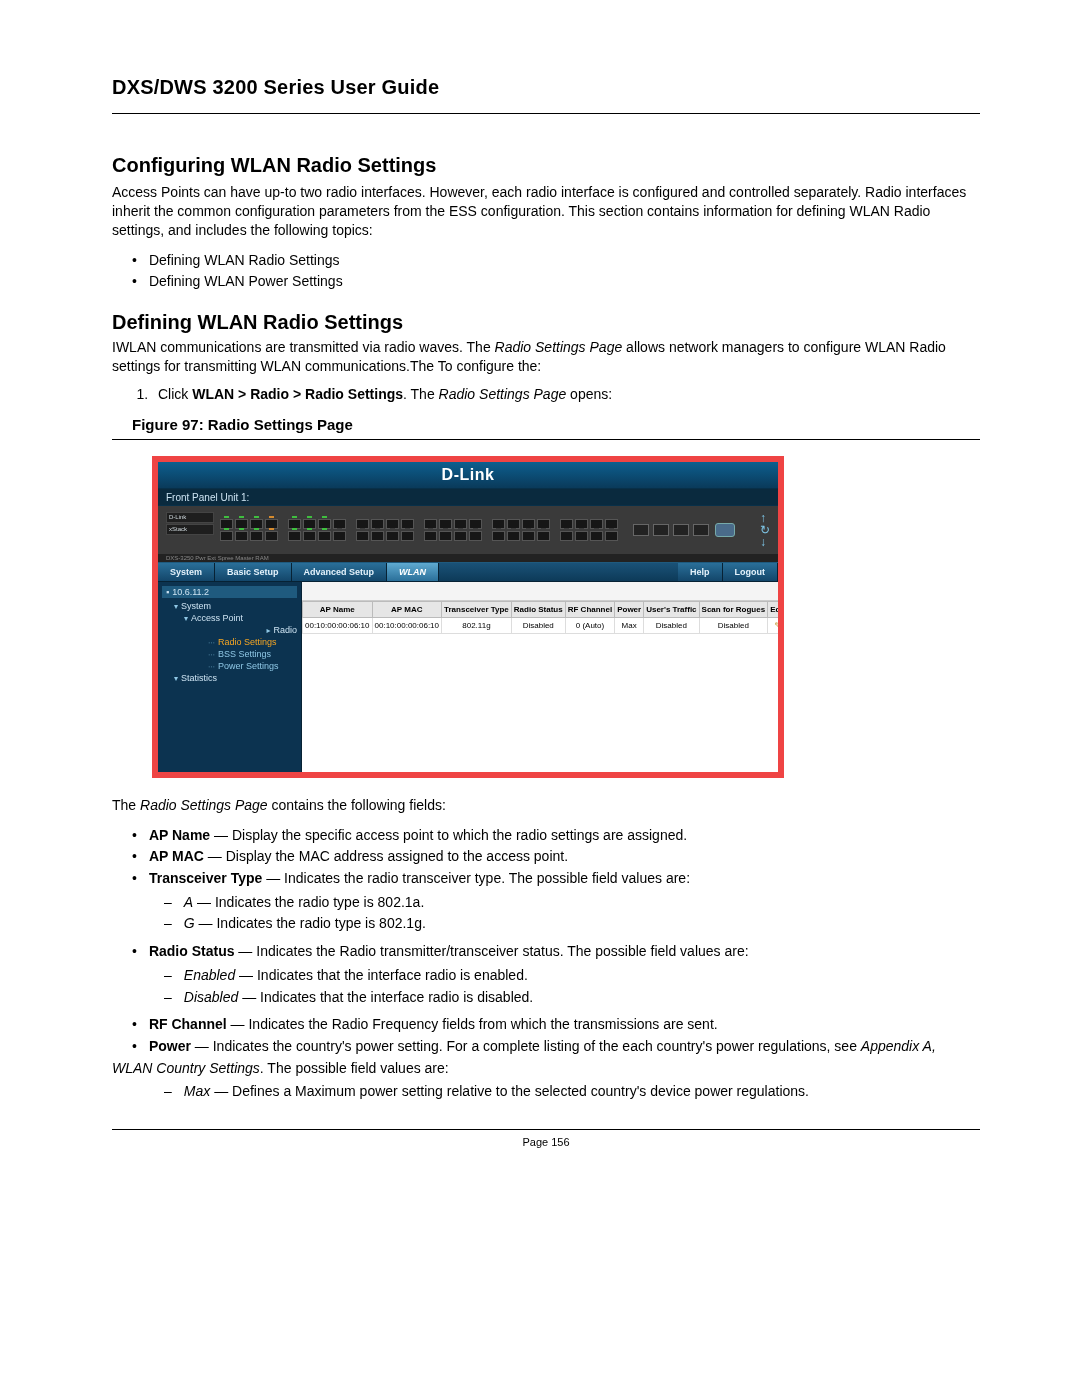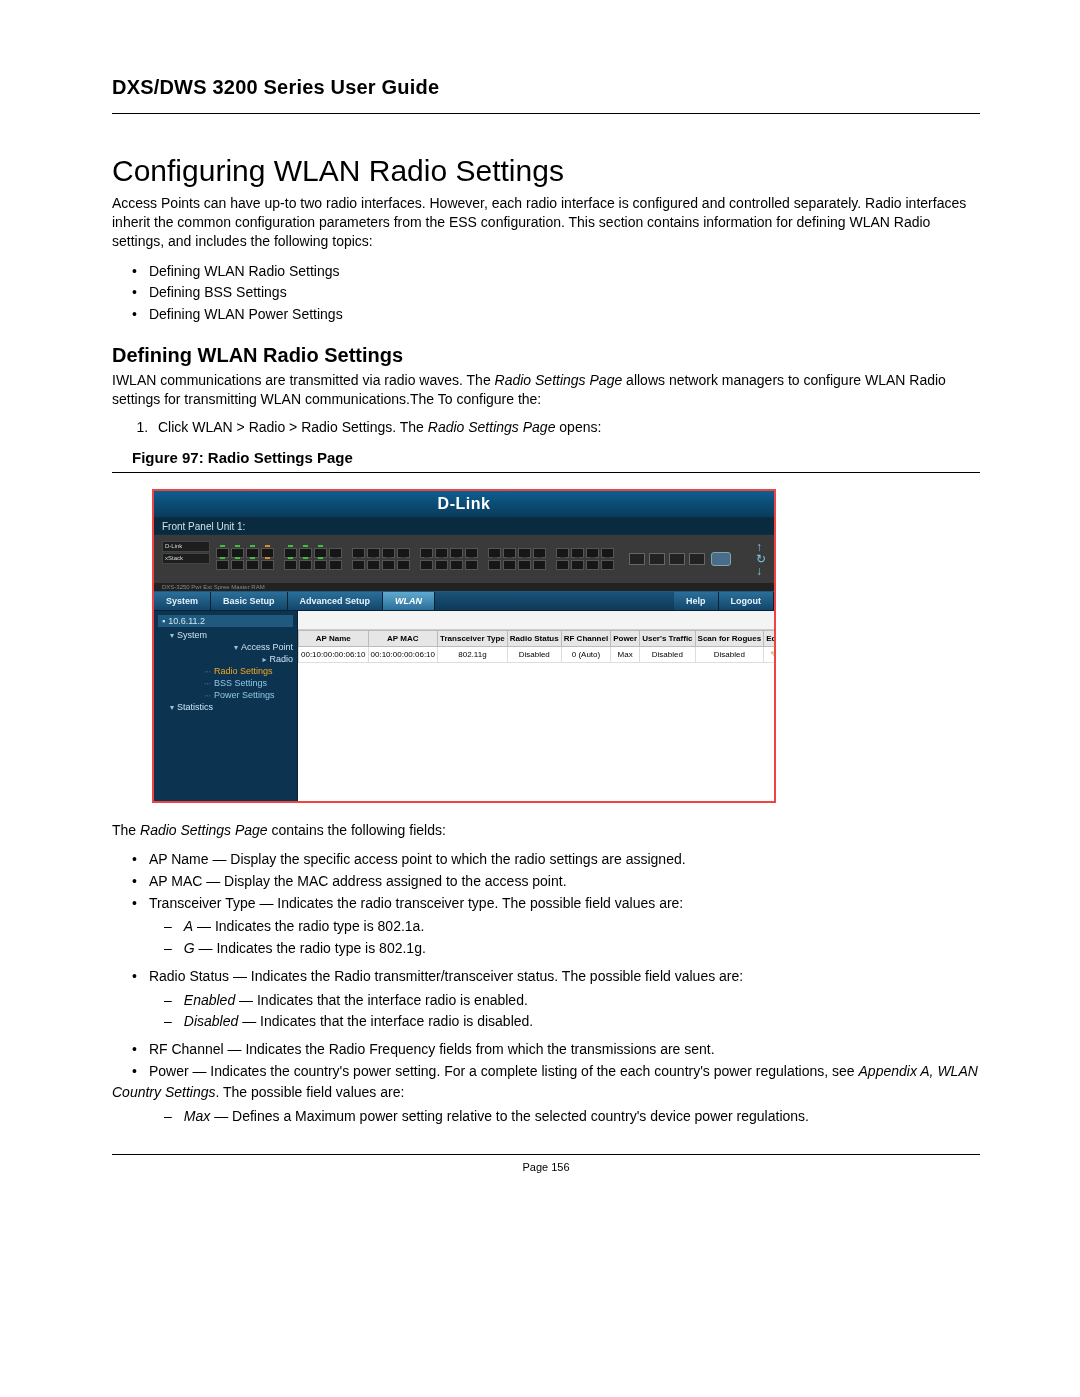--- a/index.html
+++ b/index.html
@@ -22,51 +22,51 @@
     border: none;
     border-top: 1.5px solid #000;
     margin: 14px 0 40px 0;
   }
   .hr-thin {
     border: none;
     border-top: 1px solid #000;
     margin: 6px 0 14px 0;
   }
   h1 {
-    font-size: 30px;
-    font-weight: normal;
+    font-size: 20px;
+    font-weight: bold;
     margin: 0 0 6px 0;
   }
   h2 {
     font-size: 20px;
     font-weight: bold;
     margin: 18px 0 4px 0;
   }
   p { margin: 0 0 10px 0; line-height: 1.35; }
   ul.bullets { list-style: none; padding-left: 0; margin: 6px 0 12px 0; }
   ul.bullets > li::before { content: "•"; padding: 0 12px 0 20px; }
   ul.bullets li { line-height: 1.55; }
   ol.steps { padding-left: 40px; margin: 6px 0 14px 0; }
   ol.steps li { padding-left: 6px; }
   .fig-caption {
     font-weight: bold;
     font-size: 15px;
     margin: 14px 0 4px 20px;
   }
   .italic { font-style: italic; margin-top: 40px; }
-  .bold { font-weight: normal; text-align: right; }
+  .bold { font-weight: bold; text-align: right; }
   .dash-list { list-style: none; padding-left: 0; margin: 2px 0 6px 0; }
   .dash-list > li::before { content: "–"; padding: 0 12px 0 52px; }
   .dash-list li { line-height: 1.55; }
 
   
   .screenshot {
     width: 620px;
     margin: 16px 0 16px 40px;
-    border: 2px solid #ef4444;
+    border: 6px solid #ef4444;
     font-size: 10px;
     background: #0d3a58;
   }
   .ss-logo-bar {
     background: linear-gradient(#0d5f8f, #0a3a5a);
     color: #fff;
     text-align: center;
     font-weight: bold;
     font-size: 16px;
     padding: 4px 0;
@@ -167,21 +167,21 @@
   }
   .ss-tree .ip {
     background: #1f5a7e;
     padding: 1px 4px;
     margin-bottom: 2px;
     display: flex;
     align-items: center;
     gap: 3px;
   }
   .ss-tree .node { padding: 1px 0 1px 12px; white-space: nowrap; }
-  .ss-tree .node.lv2 { padding-left: 22px; text-align: right; }
+  .ss-tree .node.lv2 { padding-left: 22px; }
   .ss-tree .node.lv3 { padding-left: 34px; text-align: right; }
   .ss-tree .node.lv4 { padding-left: 46px; color: #8fc7e5; }
   .ss-tree .node.sel { color: #f5a623; }
   .ss-tree .arrow::before { content: "▸"; font-size:8px; margin-right:3px; color:#8fc7e5; }
   .ss-tree .down::before { content: "▾"; }
   .ss-tree .dotted::before { content: "⋯"; font-size:7px; margin-right:3px; color:#6ea9c8; }
 
   .ss-content {
     flex: 1;
     background: #fff;
@@ -217,21 +217,20 @@
 <div class="page">
 
   <div class="doc-header">DXS/DWS 3200 Series User Guide</div>
   <hr class="hr">
 
   <h1>Configuring WLAN Radio Settings</h1>
   <p>Access Points can have up-to two radio interfaces. However, each radio interface is configured and controlled separately. Radio interfaces inherit the common configuration parameters from the ESS configuration. This section contains information for defining WLAN Radio settings, and includes the following topics:</p>
 
   <ul class="bullets">
     <li>Defining WLAN Radio Settings</li>
-    <li>Defining BSS Settings</li>
     <li>Defining WLAN Power Settings</li>
   </ul>
 
   <h2>Defining WLAN Radio Settings</h2>
   <p>
     <span>IWLAN communications are transmitted via radio waves. The </span><span class="italic">Radio Settings Page</span><span> allows network managers to configure WLAN Radio settings for transmitting WLAN communications.The To configure the:</span>
   </p>
 
   <ol class="steps">
     <li>

